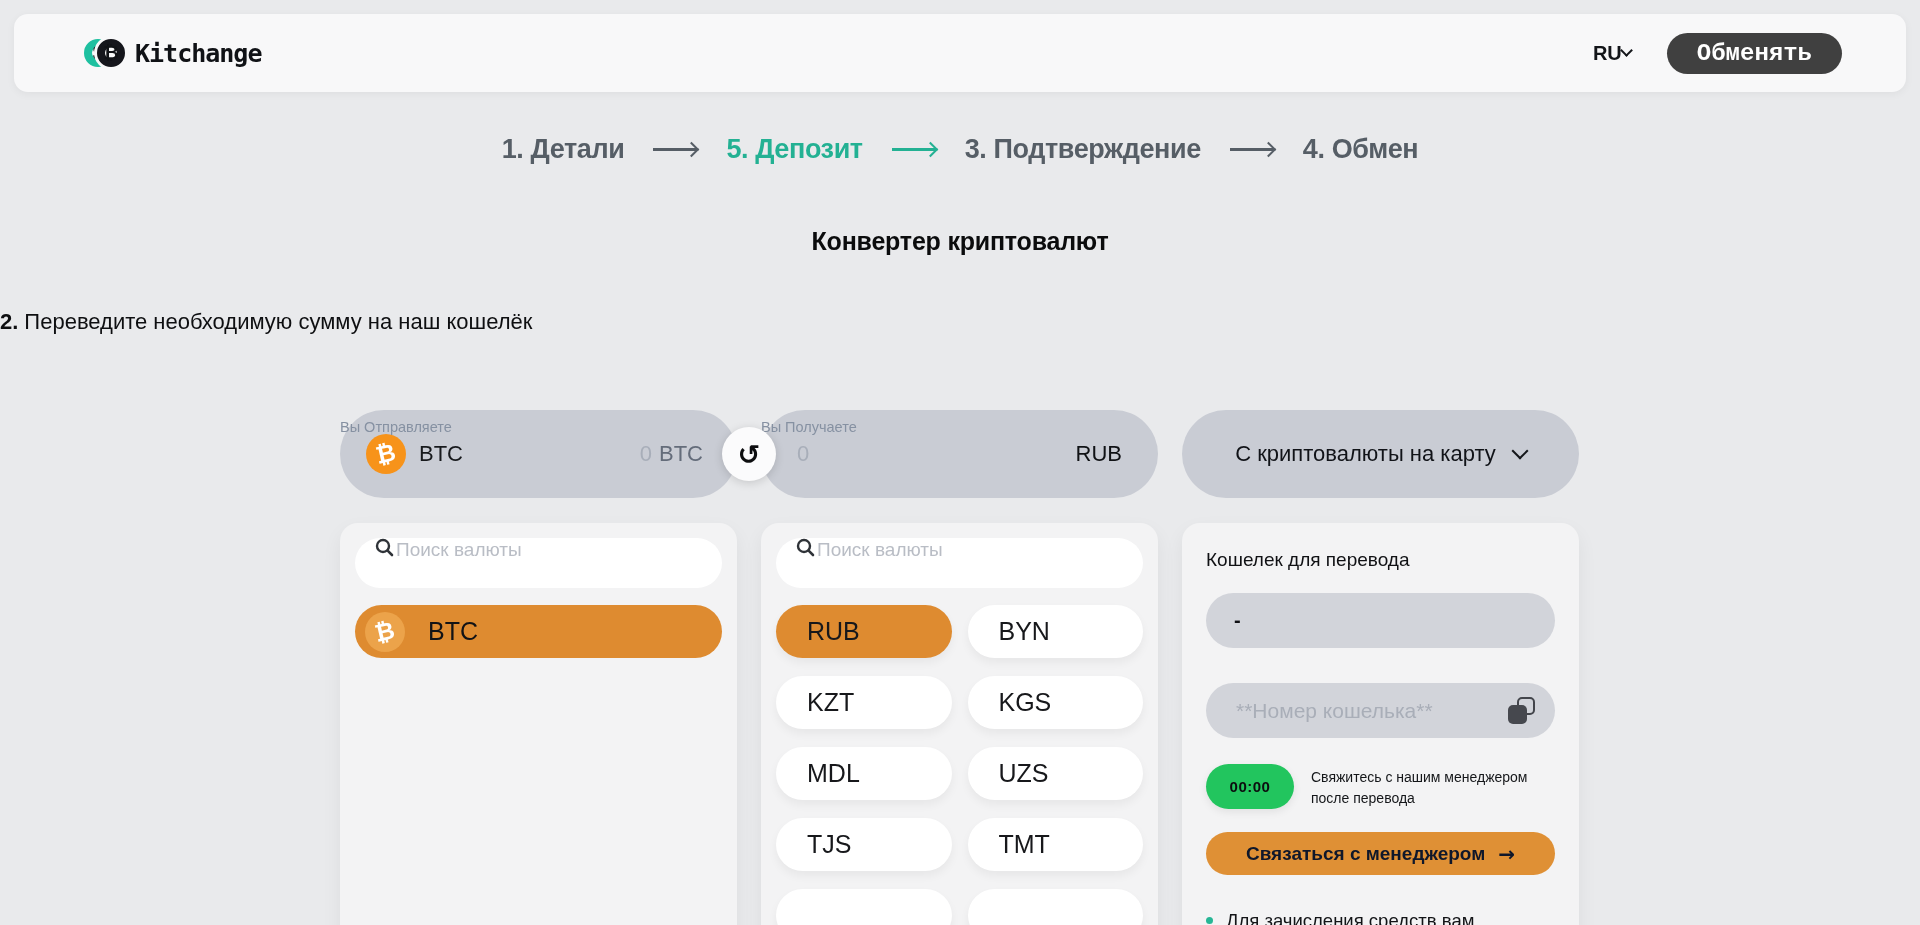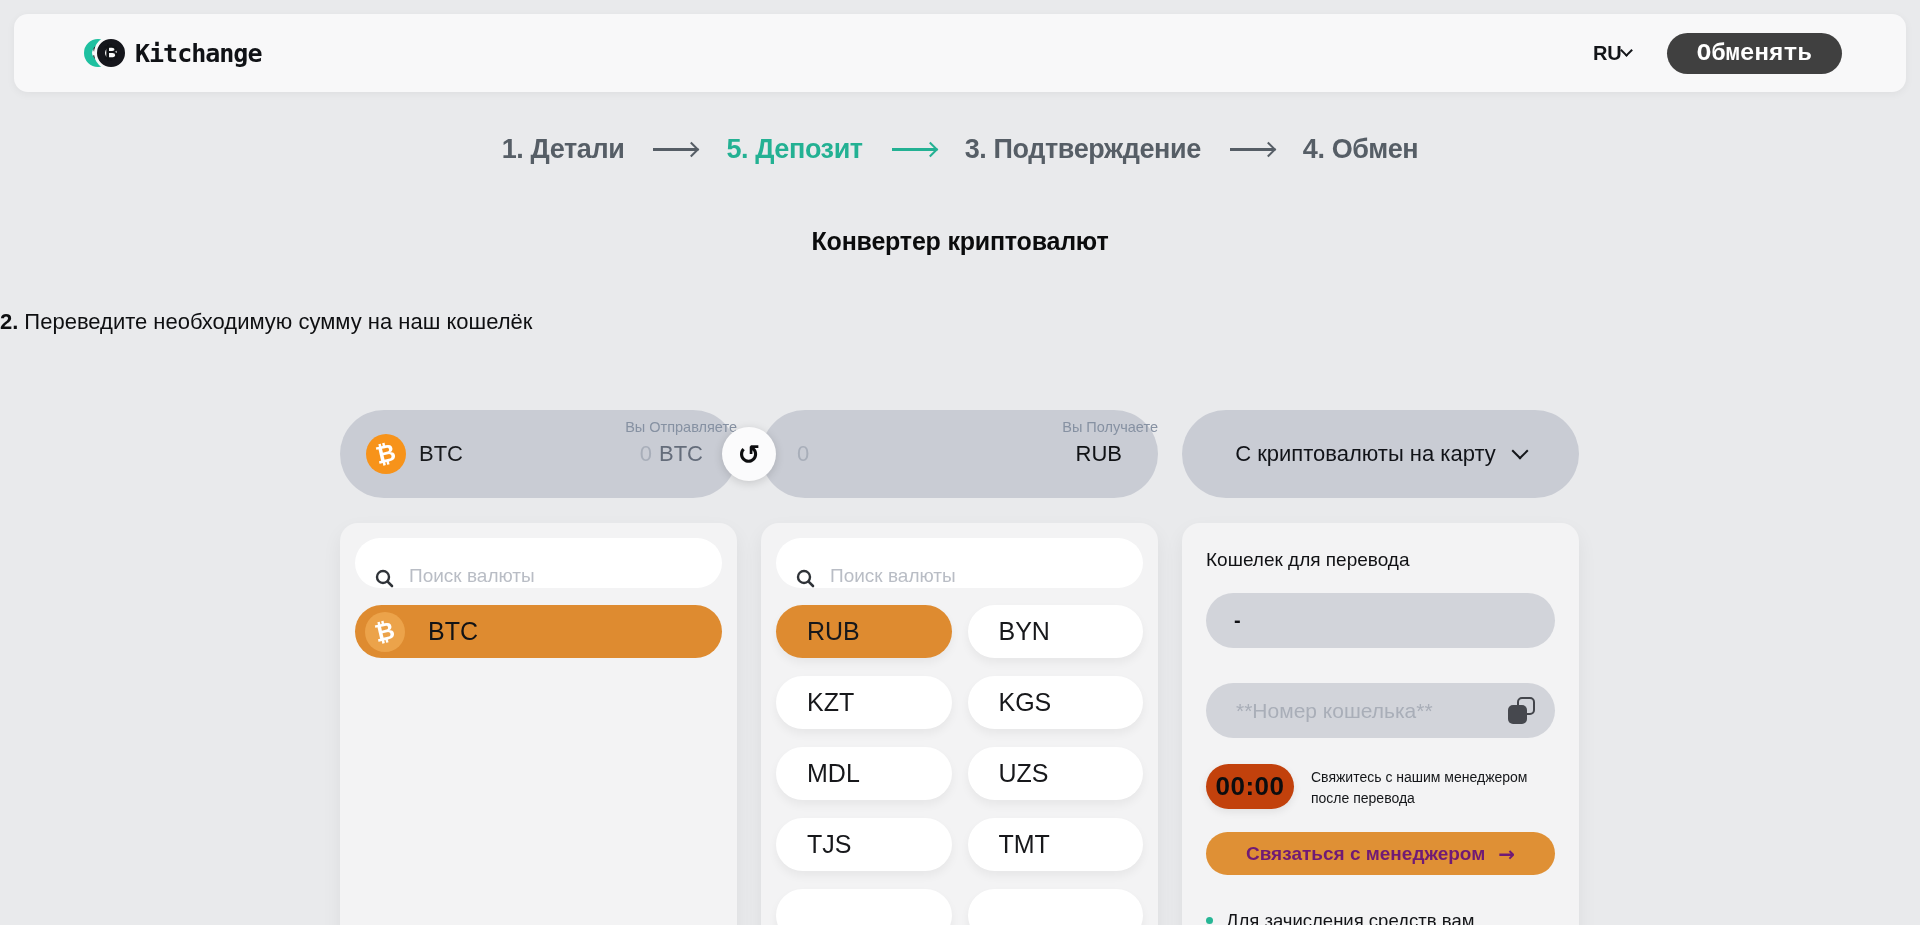--- a/index.html
+++ b/index.html
@@ -73,21 +73,21 @@
   
   .converter {
     width:1240px; margin:75px auto 0; position:relative;
     display:grid; grid-template-columns:397px 397px 397px; column-gap:24px;
   }
   .field {
     height:88px; background:#c9ccd4; border-radius:44px;
     position:relative; display:flex; align-items:center;
   }
   .field-label {
-    position:absolute; top:9px; left:0; right:0; text-align:right;
+    position:absolute; top:9px; left:0; right:0; text-align:left;
     font-size:14.5px; color:#8691a2;
   }
   .field.send { padding:0 34px 0 26px; }
   .coin {
     width:40px; height:40px; border-radius:50%; background:#f7931a;
     color:#fff; display:flex; align-items:center; justify-content:center;
     font-size:24px; font-weight:700; flex:none;
   }
   .coin > span { transform:rotate(-13deg); display:block; }
   .send-code { font-size:22px; color:#17191c; margin-left:13px; }
@@ -115,21 +115,21 @@
   .panels {
     width:1240px; margin:25px auto 0;
     display:grid; grid-template-columns:397px 397px 397px; column-gap:24px;
   }
   .panel {
     background:#f3f3f4; border-radius:18px; padding:15px; height:540px;
     box-shadow:0 8px 20px rgba(0,0,0,0.06);
   }
   .search {
     height:50px; background:#ffffff; border-radius:25px;
-    display:flex; align-items:flex-end; gap:13px; padding:0 20px;
+    display:flex; align-items:flex-start; padding:0 20px;
   }
   .search input {
     border:none; outline:none; background:transparent; width:100%;
     font-size:19px; color:#17191c; font-family:"Liberation Sans", sans-serif;
   }
   .search input::placeholder { color:#b9bdc5; }
   .coin-item {
     margin-top:17px; height:53px; border-radius:27px; background:#de8b30;
     display:flex; align-items:center; padding:0 10px; cursor:pointer;
   }
@@ -156,29 +156,29 @@
   .wfield.addr input {
     border:none; outline:none; background:transparent; width:100%;
     font-size:21px; color:#30333a; font-family:"Liberation Sans", sans-serif;
   }
   .wfield.addr input::placeholder { color:#a9aeb8; }
   .copy-btn { position:relative; width:27px; height:27px; flex:none; border:none; background:transparent; cursor:pointer; padding:0; }
   .copy-back { position:absolute; right:0; top:0; width:18px; height:18px; border:2.5px solid #43454b; border-radius:5px; }
   .copy-front { position:absolute; left:0; bottom:0; width:19px; height:19px; background:#46484e; border-radius:5px; }
   .timer-row { margin-top:26px; display:flex; align-items:flex-start; gap:17px; }
   .timer {
-    width:88px; height:45px; flex:none; background:#c2410c; border-radius:23px;
+    width:88px; height:45px; flex:none; background:#22c55e; border-radius:23px;
     display:flex; align-items:center; justify-content:center;
-    font-weight:700; font-size:26px; color:#0c0d0f; letter-spacing:0.5px;
+    font-weight:700; font-size:15px; color:#0c0d0f; letter-spacing:0.5px;
     box-shadow:0 3px 8px rgba(0,0,0,0.08);
   }
   .timer-note { font-size:14px; color:#141619; line-height:1.5; padding-top:3px; }
   .contact-btn {
     margin-top:23px; width:100%; height:43px; border:none; border-radius:22px;
-    background:#df9035; color:#701a75; font-weight:700; font-size:19px;
+    background:#df9035; color:#0f172a; font-weight:700; font-size:19px;
     font-family:"Liberation Sans", sans-serif; cursor:pointer;
     display:flex; align-items:center; justify-content:center; gap:13px;
   }
   .contact-arrow { font-family:"DejaVu Sans", sans-serif; font-size:20px; }
   .note-row { margin-top:35px; display:flex; gap:13px; align-items:flex-start; font-size:18.5px; color:#131417; }
   .bullet { width:7px; height:7px; border-radius:50%; background:#26b695; margin-top:7px; flex:none; }
 
   .magnifier { flex:none; }
 </style>
 </head>

